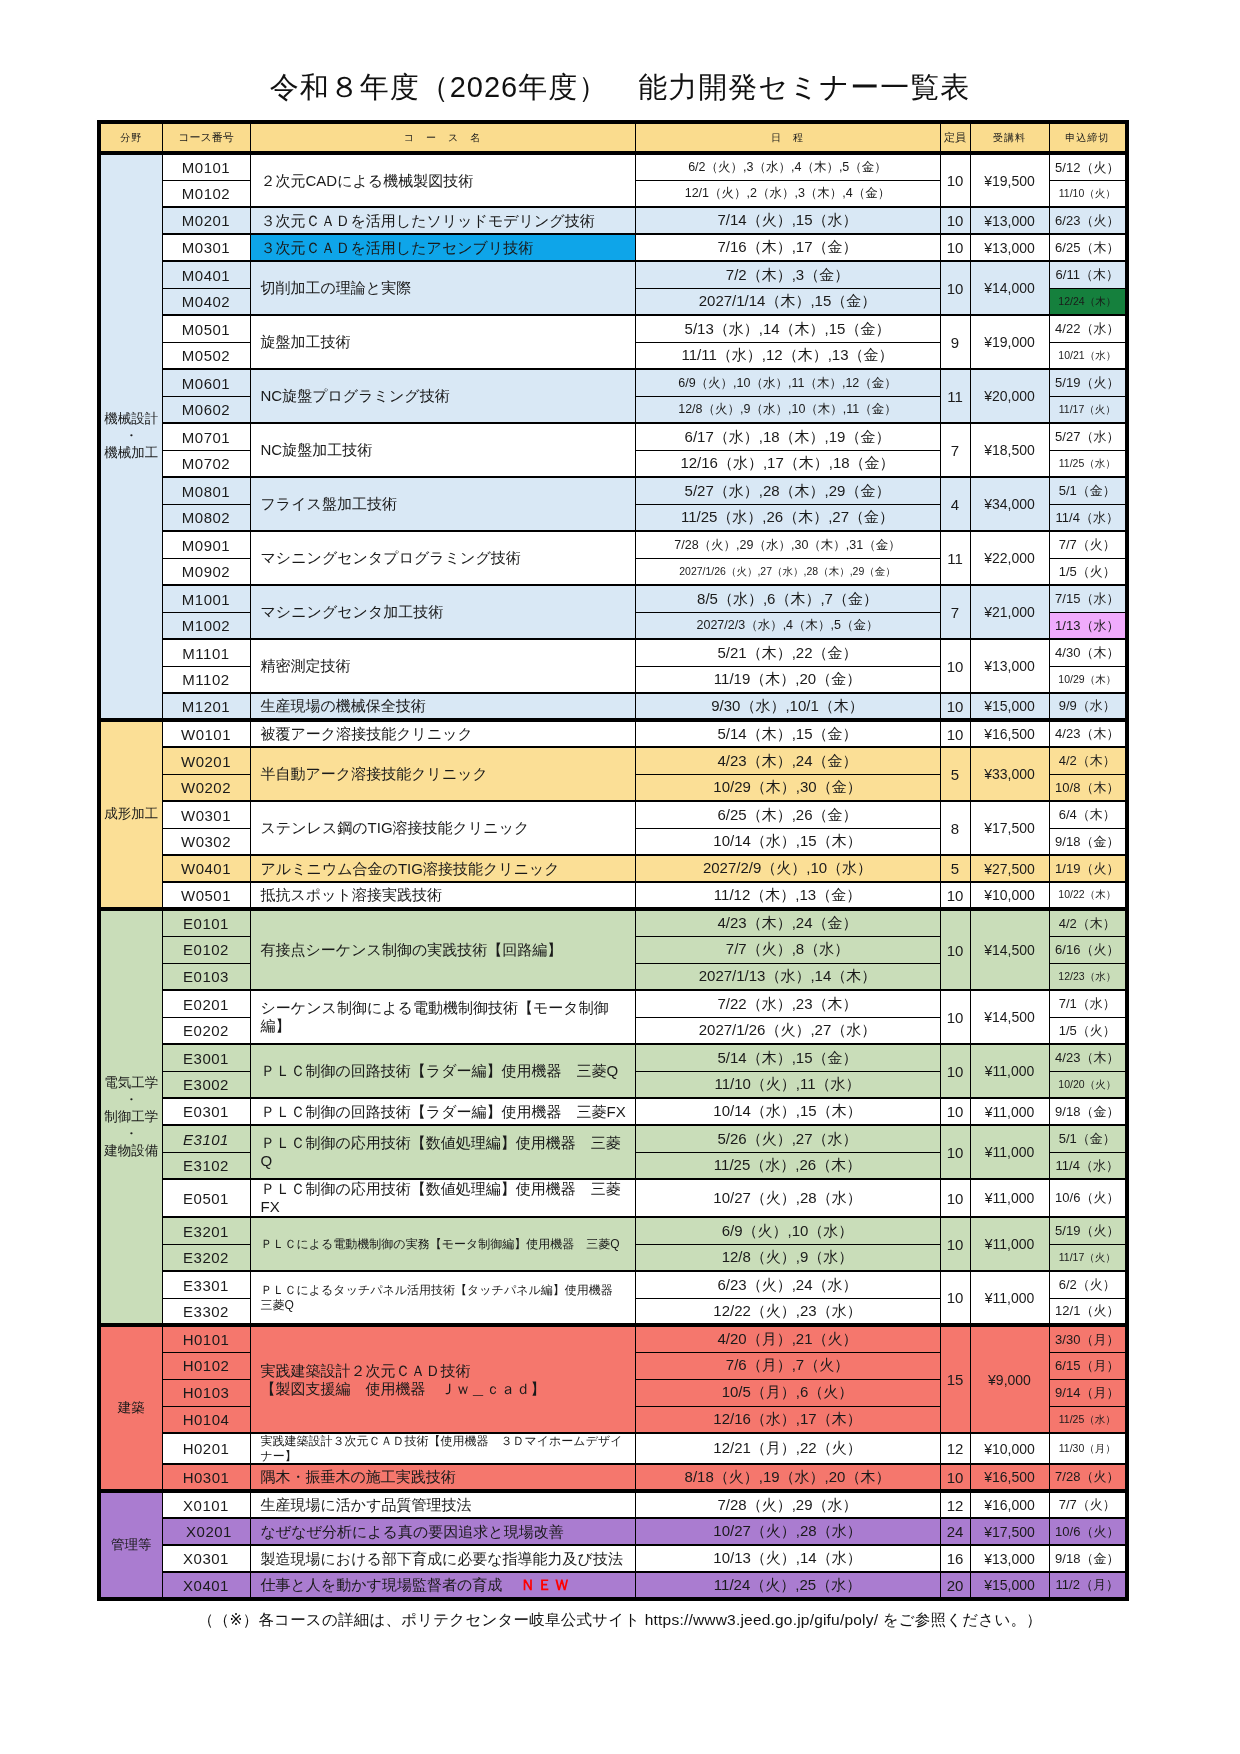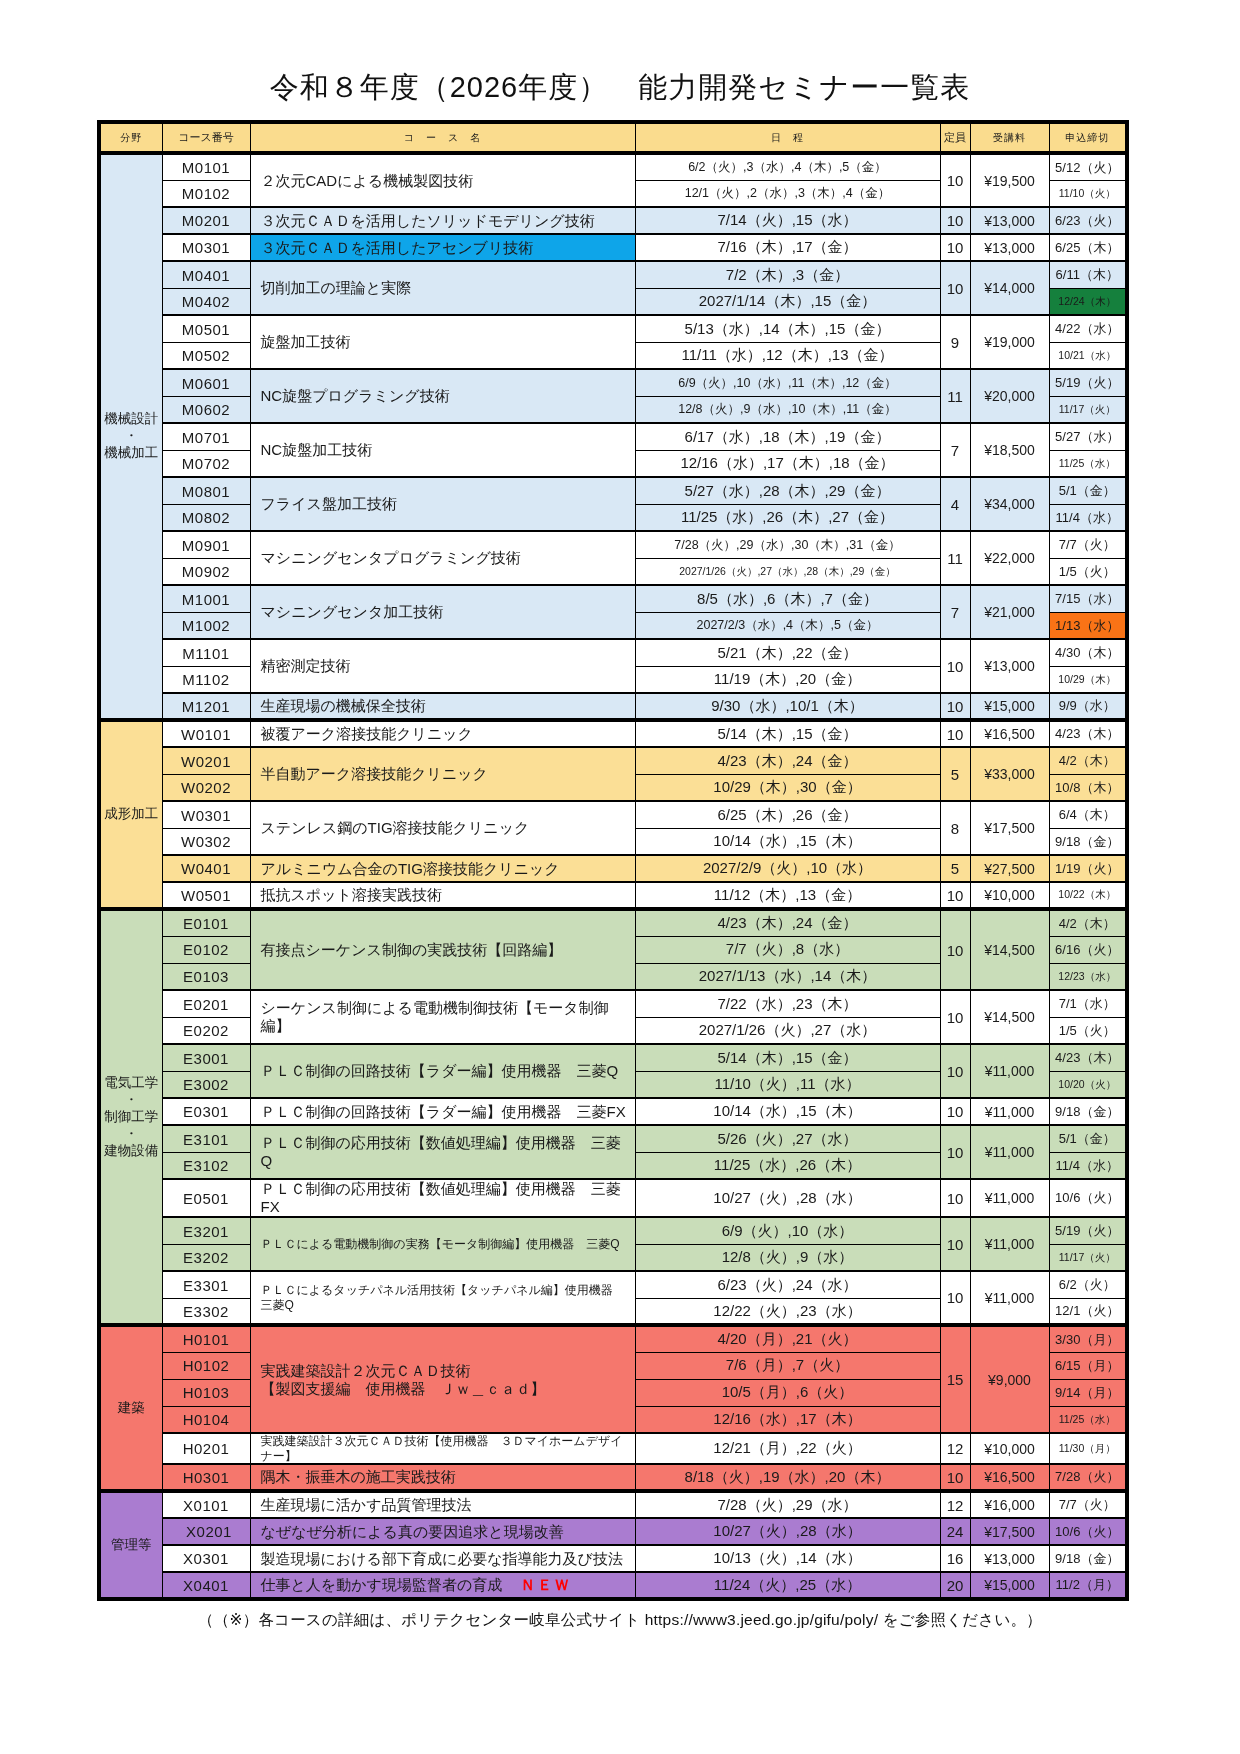--- a/index.html
+++ b/index.html
@@ -218,21 +218,21 @@
           <td class="no-cell" style="background: rgb(217, 232, 245);">M1001</td>
           <td class="name-cell" rowspan="2" style="background: rgb(217, 232, 245);">マシニングセンタ加工技術</td>
           <td class="sched-cell" style="background: rgb(217, 232, 245);">8/5（水）,6（木）,7（金）</td>
           <td class="cap-cell" rowspan="2" style="background: rgb(217, 232, 245);">7</td>
           <td class="fee-cell" rowspan="2" style="background: rgb(217, 232, 245);">¥21,000</td>
           <td class="dl-cell" style="background: rgb(217, 232, 245);">7/15（水）</td>
         </tr>
         <tr>
           <td class="no-cell" style="background: rgb(217, 232, 245);">M1002</td>
           <td class="sched-cell sm" style="background: rgb(217, 232, 245);">2027/2/3（水）,4（木）,5（金）</td>
-          <td class="dl-cell" style="background: #f97316;">1/13（水）</td>
+          <td class="dl-cell" style="background: #f0abfc;">1/13（水）</td>
         </tr>
         <tr class="group-start">
           <td class="no-cell" style="background: rgb(255, 255, 255);">M1101</td>
           <td class="name-cell" rowspan="2" style="background: rgb(255, 255, 255);">精密測定技術</td>
           <td class="sched-cell" style="background: rgb(255, 255, 255);">5/21（木）,22（金）</td>
           <td class="cap-cell" rowspan="2" style="background: rgb(255, 255, 255);">10</td>
           <td class="fee-cell" rowspan="2" style="background: rgb(255, 255, 255);">¥13,000</td>
           <td class="dl-cell" style="background: rgb(255, 255, 255);">4/30（木）</td>
         </tr>
         <tr>
@@ -346,21 +346,21 @@
         </tr>
         <tr class="group-start">
           <td class="no-cell" style="background: rgb(255, 255, 255);">E0301</td>
           <td class="name-cell" rowspan="1" style="background: rgb(255, 255, 255);">ＰＬＣ制御の回路技術【ラダー編】使用機器　三菱FX</td>
           <td class="sched-cell" style="background: rgb(255, 255, 255);">10/14（水）,15（木）</td>
           <td class="cap-cell" rowspan="1" style="background: rgb(255, 255, 255);">10</td>
           <td class="fee-cell" rowspan="1" style="background: rgb(255, 255, 255);">¥11,000</td>
           <td class="dl-cell" style="background: rgb(255, 255, 255);">9/18（金）</td>
         </tr>
         <tr class="group-start">
-          <td class="no-cell" style="background: rgb(201, 221, 185);">E3101</td>
+          <td class="no-cell" style="background: rgb(201, 221, 185); font-style: italic;">E3101</td>
           <td class="name-cell" rowspan="2" style="background: rgb(201, 221, 185);">ＰＬＣ制御の応用技術【数値処理編】使用機器　三菱Q</td>
           <td class="sched-cell" style="background: rgb(201, 221, 185);">5/26（火）,27（水）</td>
           <td class="cap-cell" rowspan="2" style="background: rgb(201, 221, 185);">10</td>
           <td class="fee-cell" rowspan="2" style="background: rgb(201, 221, 185);">¥11,000</td>
           <td class="dl-cell" style="background: rgb(201, 221, 185);">5/1（金）</td>
         </tr>
         <tr>
           <td class="no-cell" style="background: rgb(201, 221, 185);">E3102</td>
           <td class="sched-cell" style="background: rgb(201, 221, 185);">11/25（水）,26（木）</td>
           <td class="dl-cell" style="background: rgb(201, 221, 185);">11/4（水）</td>

